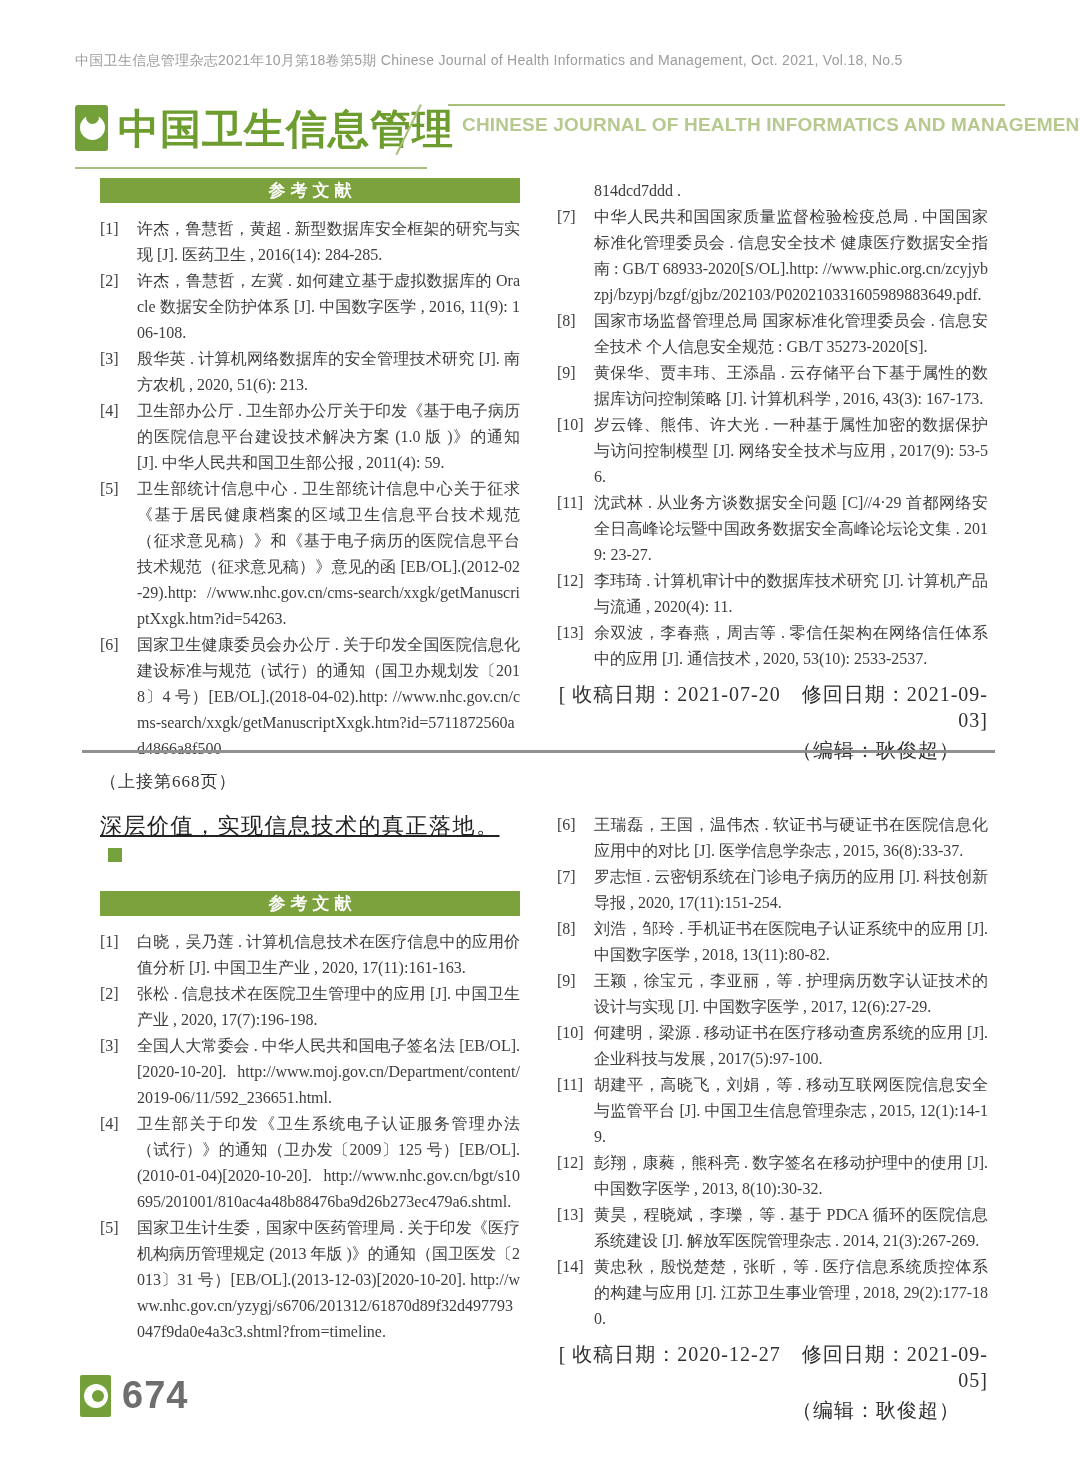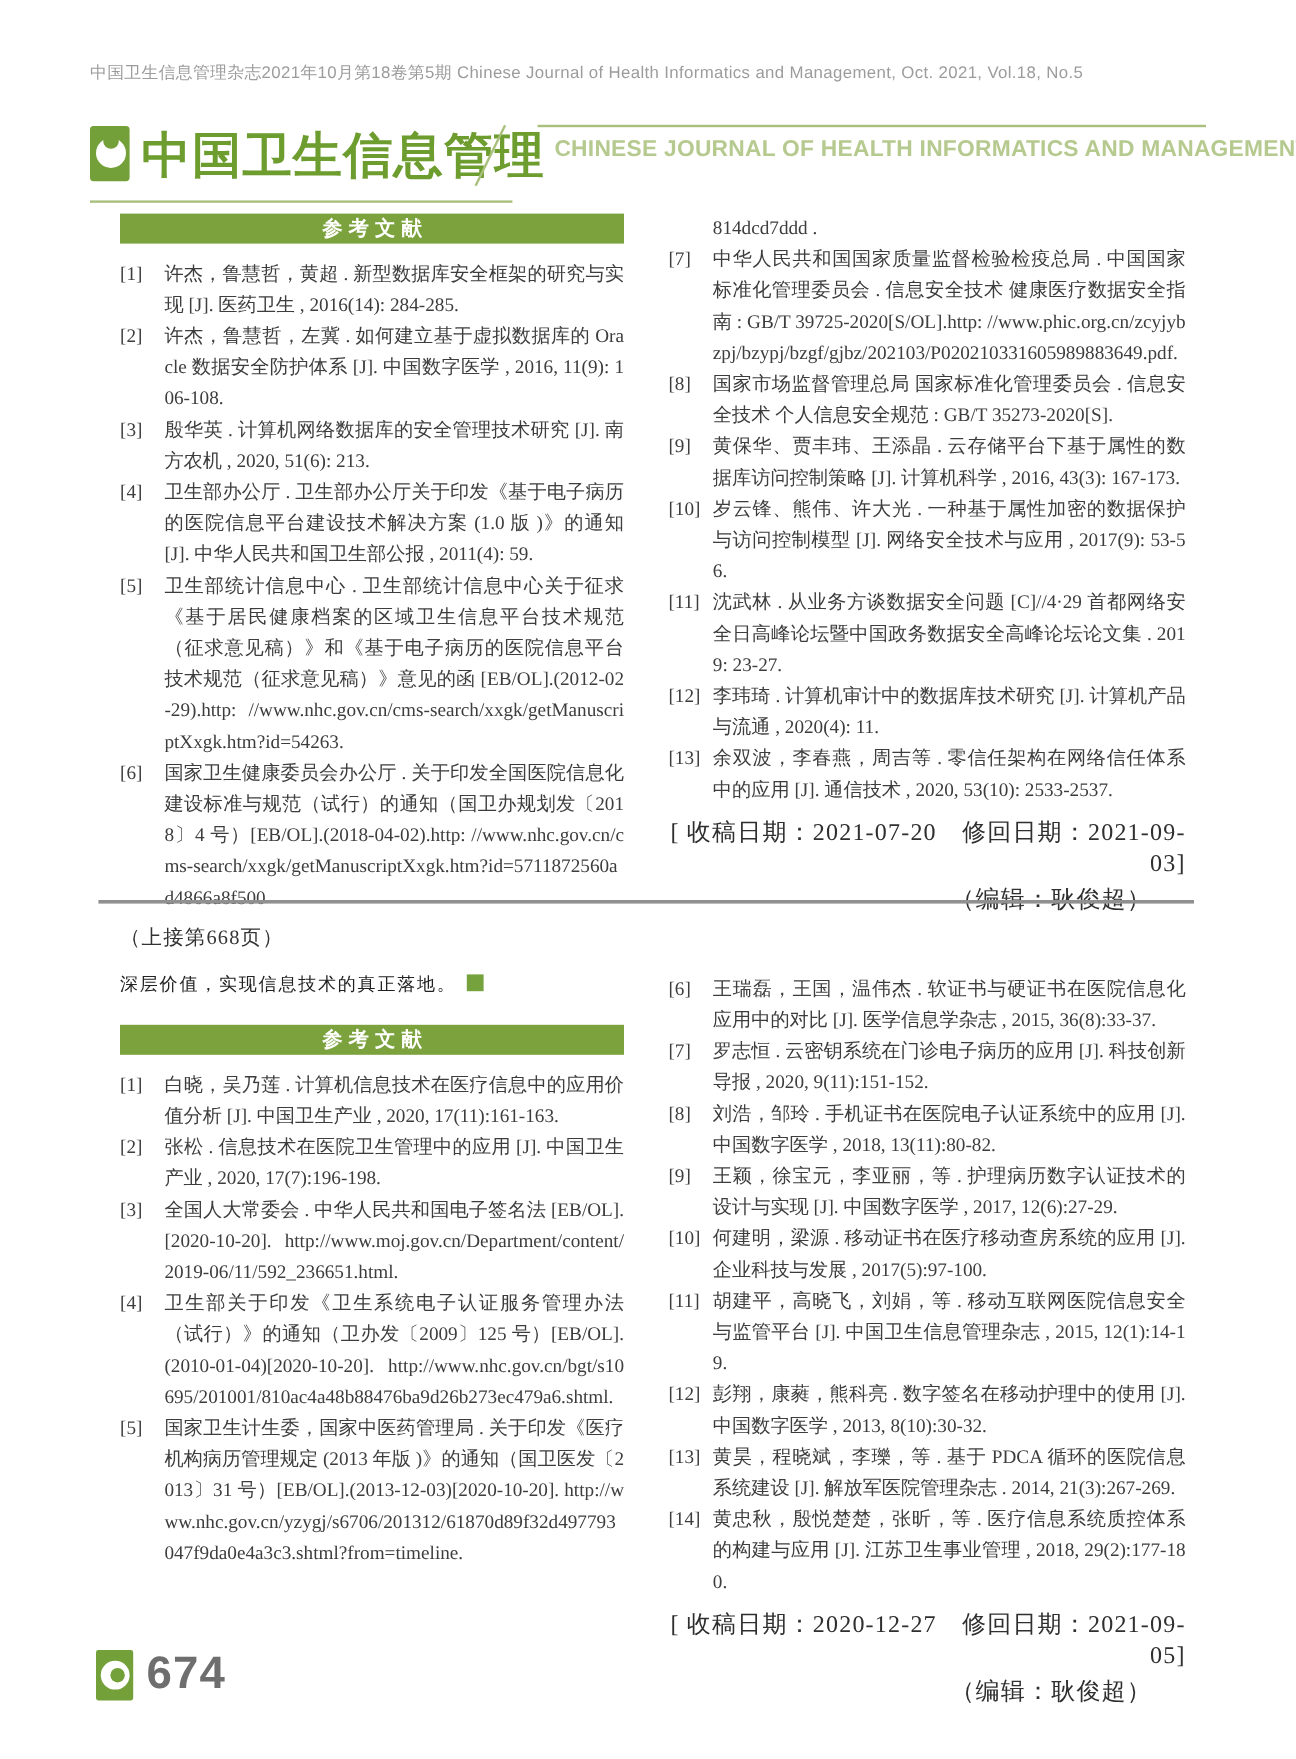--- a/index.html
+++ b/index.html
@@ -76,21 +76,21 @@
     margin-top:6px; text-align:right; padding-right:28px;
     font-size:20px; line-height:26px; color:#2f2f2f; letter-spacing:1px;font-family:Liberation Mono, monospace;
   }
   
   .article-divider {
     position:absolute; left:82px; top:750px; width:913px; height:3px;
     background:#909090;
   }
   
   .continued-note { font-size:17px; color:#333333; margin-bottom:18px; letter-spacing:1px; }
-  .closing-line { font-size:15px; color:#222222; margin-bottom:24px; letter-spacing:1.5px; }
+  .closing-line { font-size:22px; color:#222222; margin-bottom:24px; letter-spacing:1.5px;text-decoration:underline; }
   .end-marker {
     display:inline-block; width:14px; height:14px; background:#76a23e;
     margin-left:8px; vertical-align:-1px;
   }
   .col-right.offset-top { padding-top:42px; }
   
   .page-footer {
     position:absolute; left:80px; top:1374px;
     display:flex; align-items:center; gap:11px;
   }
@@ -153,21 +153,21 @@
             <span class="ref-num">[6]</span>
             <span class="ref-text">国家卫生健康委员会办公厅 . 关于印发全国医院信息化建设标准与规范（试行）的通知（国卫办规划发〔2018〕4 号）[EB/OL].(2018-04-02).http: //www.nhc.gov.cn/cms-search/xxgk/getManuscriptXxgk.htm?id=5711872560ad4866a8f500</span>
           </div>
         </div>
     </div>
     <div class="col-right">
       <div class="continuation-line">814dcd7ddd .</div>
       <div>
           <div class="ref">
             <span class="ref-num">[7]</span>
-            <span class="ref-text">中华人民共和国国家质量监督检验检疫总局 . 中国国家标准化管理委员会 . 信息安全技术 健康医疗数据安全指南 : GB/T 39725-2020[S/OL].http: //www.phic.org.cn/zcyjybzpj/bzypj/bzgf/gjbz/202103/P020210331605989883649.pdf.</span>
+            <span class="ref-text">中华人民共和国国家质量监督检验检疫总局 . 中国国家标准化管理委员会 . 信息安全技术 健康医疗数据安全指南 : GB/T 68933-2020[S/OL].http: //www.phic.org.cn/zcyjybzpj/bzypj/bzgf/gjbz/202103/P020210331605989883649.pdf.</span>
           </div>
           <div class="ref">
             <span class="ref-num">[8]</span>
             <span class="ref-text">国家市场监督管理总局 国家标准化管理委员会 . 信息安全技术 个人信息安全规范 : GB/T 35273-2020[S].</span>
           </div>
           <div class="ref">
             <span class="ref-num">[9]</span>
             <span class="ref-text">黄保华、贾丰玮、王添晶 . 云存储平台下基于属性的数据库访问控制策略 [J]. 计算机科学 , 2016, 43(3): 167-173.</span>
           </div>
           <div class="ref">
@@ -225,21 +225,21 @@
         </div>
     </div>
     <div class="col-right offset-top">
       <div>
           <div class="ref">
             <span class="ref-num">[6]</span>
             <span class="ref-text">王瑞磊，王国，温伟杰 . 软证书与硬证书在医院信息化应用中的对比 [J]. 医学信息学杂志 , 2015, 36(8):33-37.</span>
           </div>
           <div class="ref">
             <span class="ref-num">[7]</span>
-            <span class="ref-text">罗志恒 . 云密钥系统在门诊电子病历的应用 [J]. 科技创新导报 , 2020, 9(11):151-152.</span>
+            <span class="ref-text">罗志恒 . 云密钥系统在门诊电子病历的应用 [J]. 科技创新导报 , 2020, 17(11):151-254.</span>
           </div>
           <div class="ref">
             <span class="ref-num">[8]</span>
             <span class="ref-text">刘浩，邹玲 . 手机证书在医院电子认证系统中的应用 [J]. 中国数字医学 , 2018, 13(11):80-82.</span>
           </div>
           <div class="ref">
             <span class="ref-num">[9]</span>
             <span class="ref-text">王颖，徐宝元，李亚丽，等 . 护理病历数字认证技术的设计与实现 [J]. 中国数字医学 , 2017, 12(6):27-29.</span>
           </div>
           <div class="ref">

